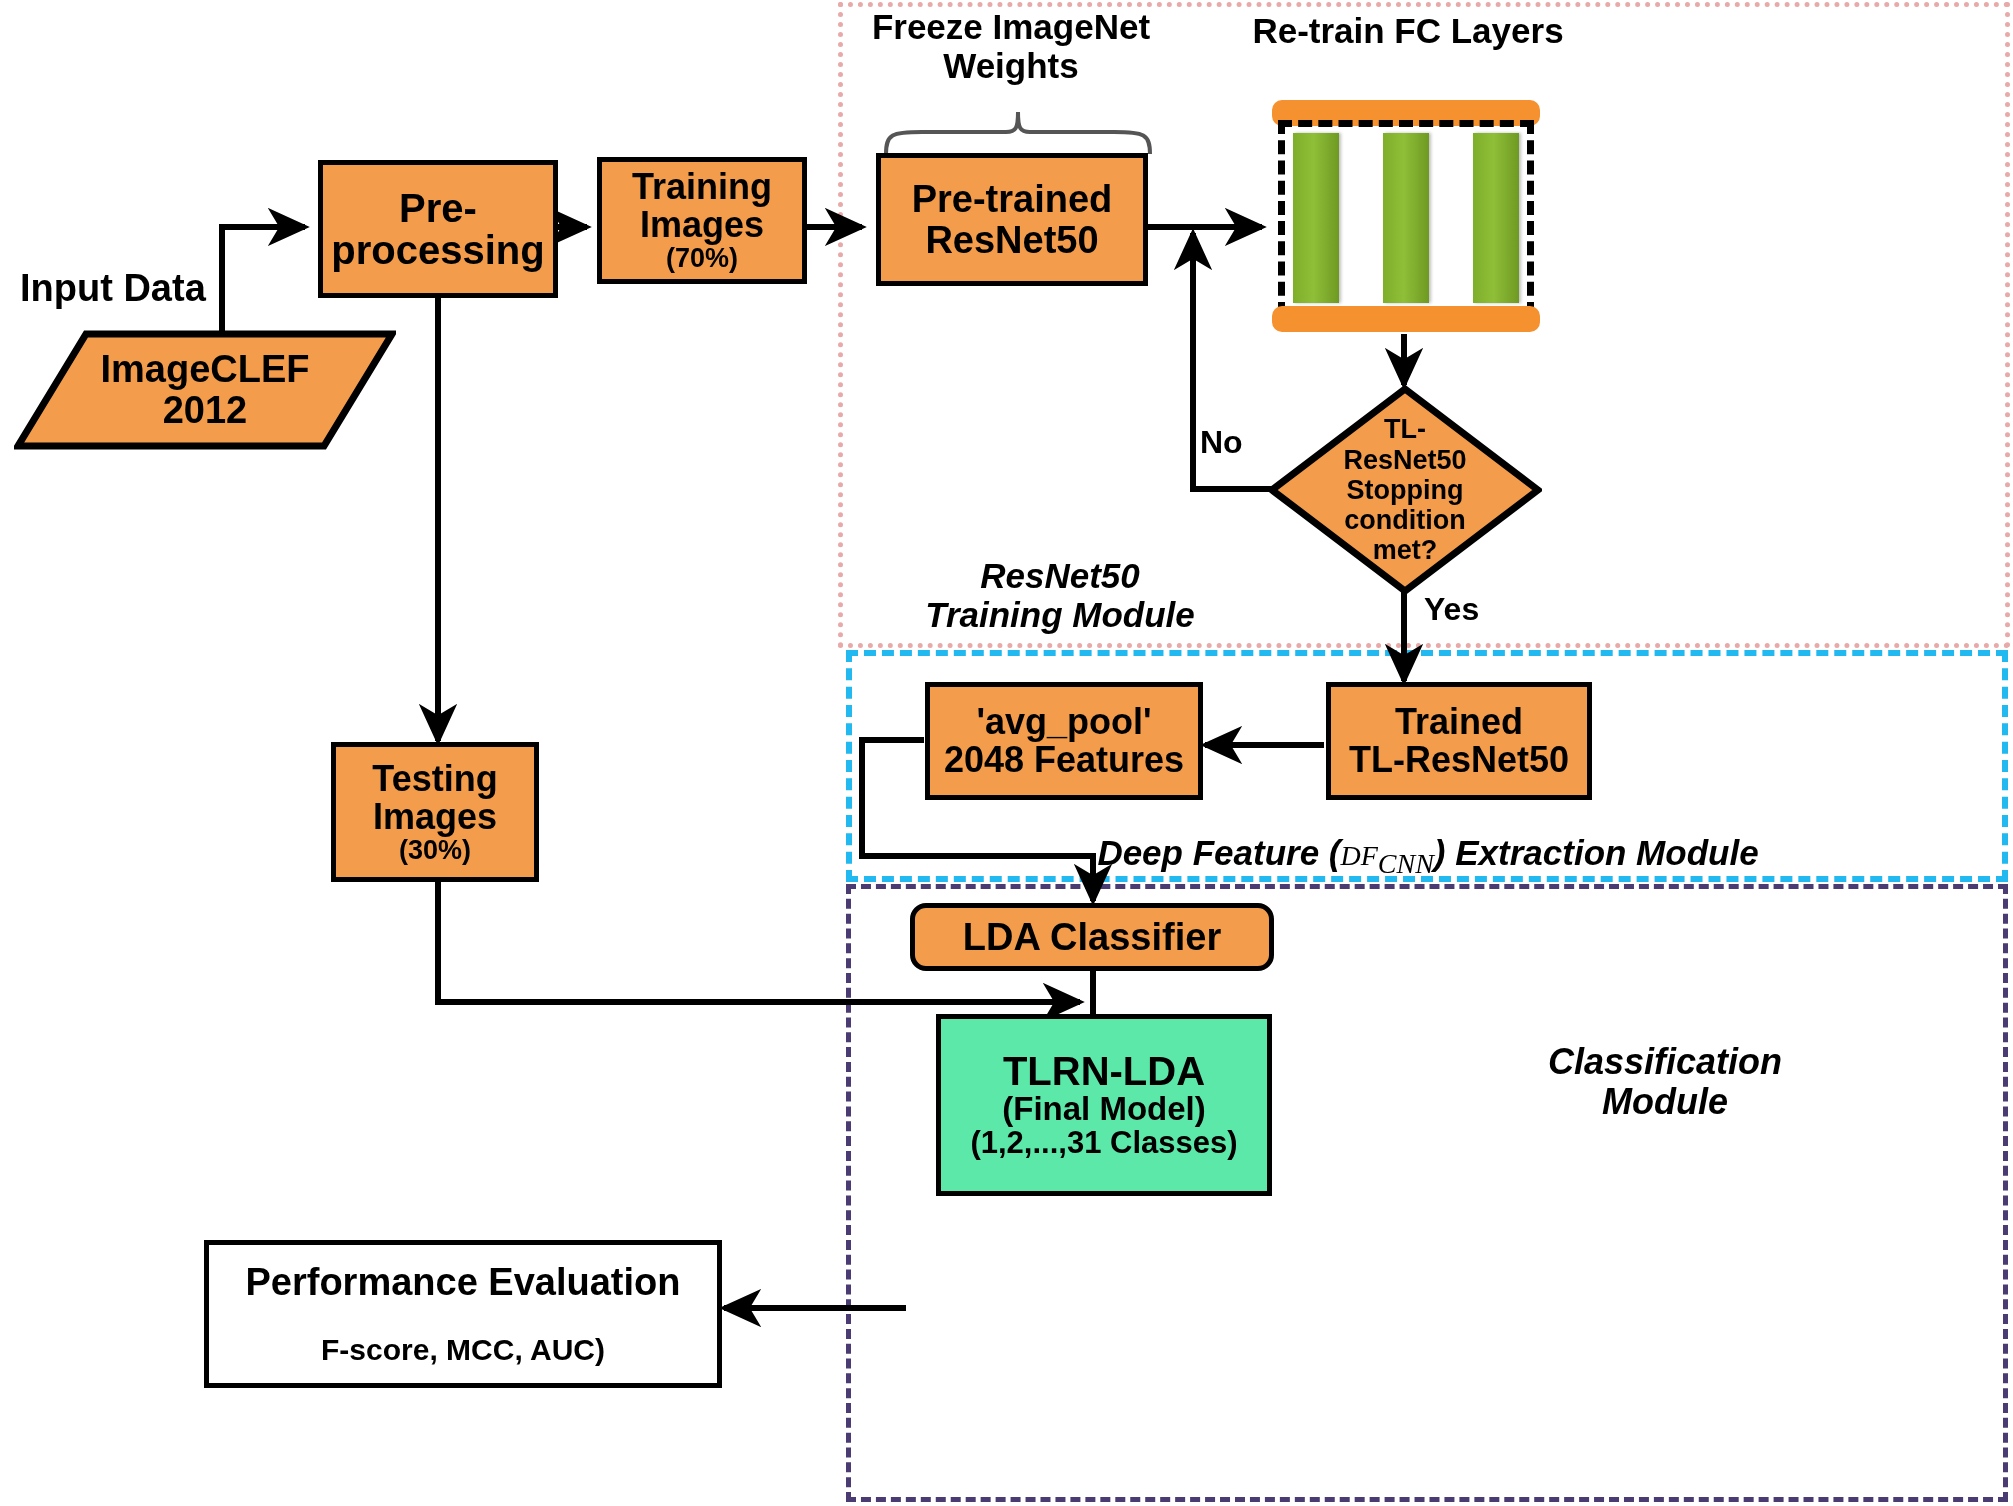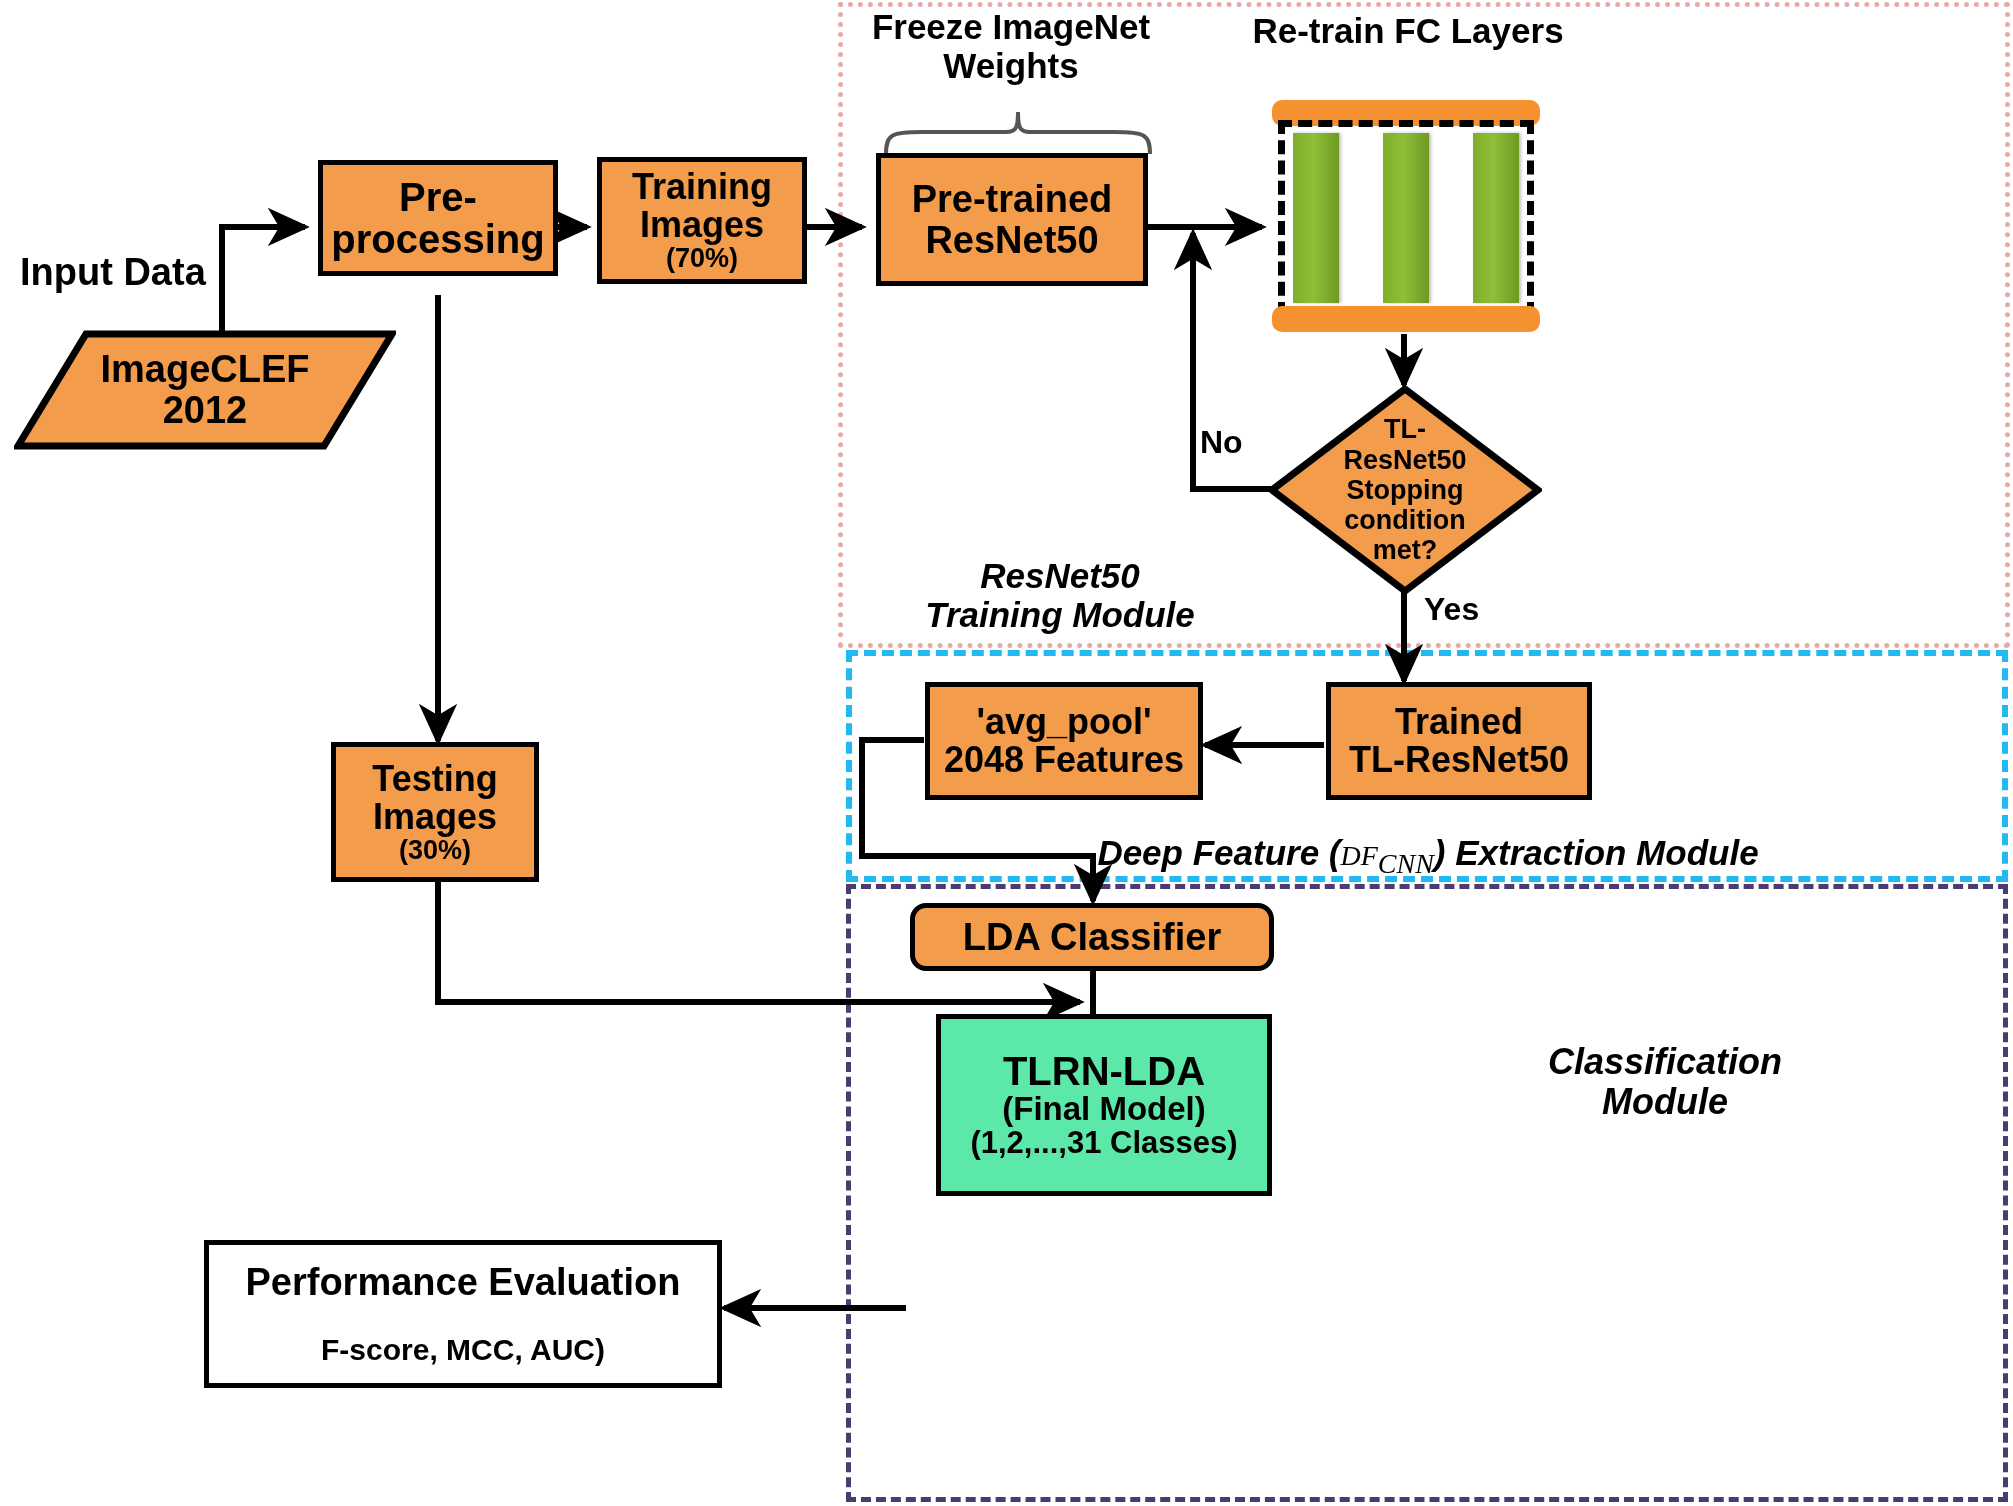--- a/index.html
+++ b/index.html
@@ -209,23 +209,23 @@
   <div class="parallelogram" style="left:14px; top:330px; width:382px; height:120px;">
     <svg width="382" height="120" viewBox="0 0 382 120">
       <polygon points="72,4 378,4 310,116 4,116" fill="#F39C4B" stroke="#000" stroke-width="7"></polygon>
     </svg>
     <div class="pl-text" style="font-size:38px;">
       <span class="ln">ImageCLEF</span>
       <span class="ln">2012</span>
     </div>
   </div>
 
-  <div class="label" style="left:20px; top:252px; width:240px; font-size:38px; text-align:left;">Input Data</div>
-
-  <div class="node box-orange" style="left:318px; top:160px; width:240px; height:116px; font-size:40px;">
+  <div class="label" style="left:20px; top:268px; width:240px; font-size:38px; text-align:left;">Input Data</div>
+
+  <div class="node box-orange" style="left:318px; top:160px; width:240px; height:138px; font-size:40px;">
     <span class="ln">Pre-</span>
     <span class="ln">processing</span>
   </div>
 
   <div class="node box-orange" style="left:597px; top:157px; width:210px; height:127px; font-size:36px;">
     <span class="ln">Training</span>
     <span class="ln">Images</span>
     <span class="ln" style="font-size:27px;">(70%)</span>
   </div>
 

